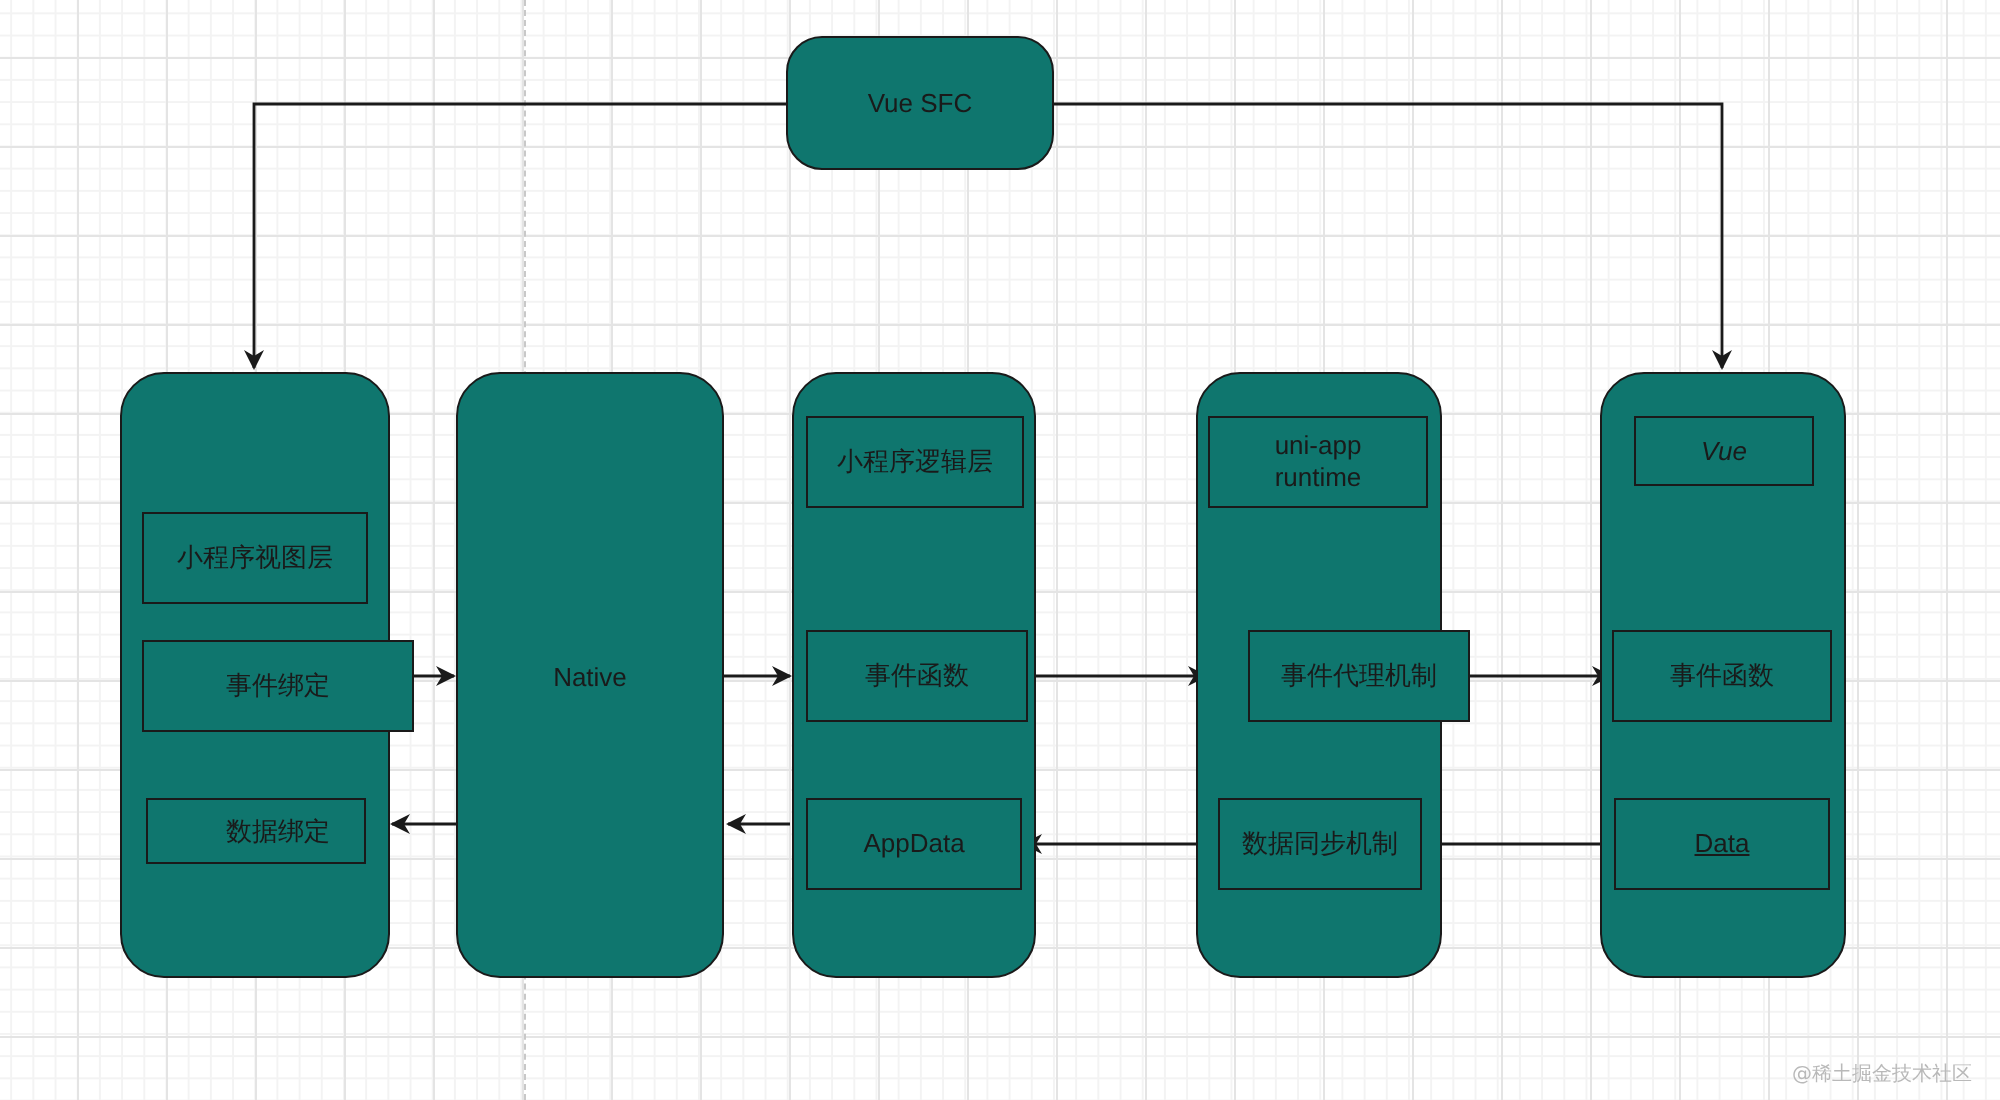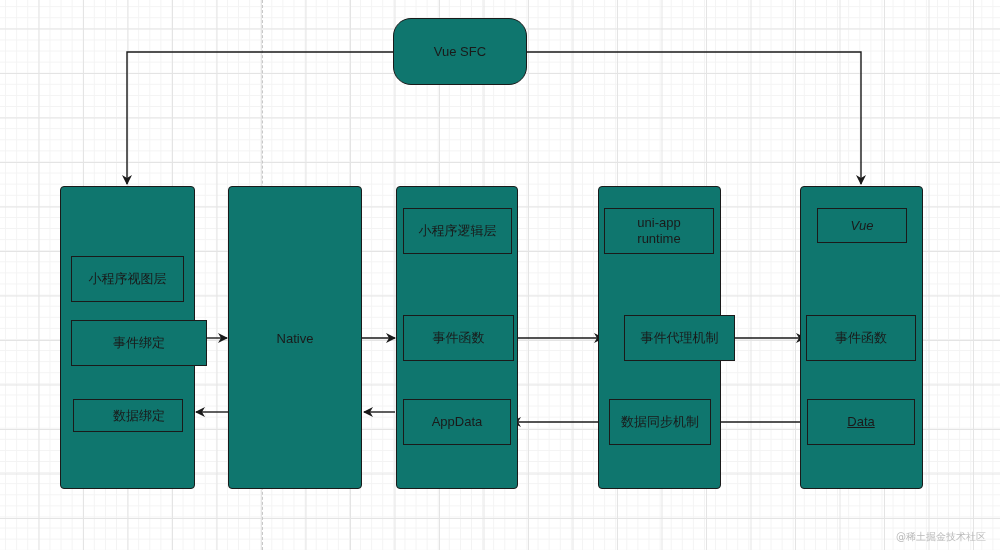--- a/index.html
+++ b/index.html
@@ -19,21 +19,21 @@
     position: absolute; left: 262px; top: 0; height: 550px; width: 0;
     border-left: 1px dashed #c8c8c8;
   }
   svg.edges { position: absolute; left: 0; top: 0; }
   .node {
     position: absolute; box-sizing: border-box; background: #0f766e;
     border: 1.5px solid #1a1a1a; display: flex; align-items: center; justify-content: center;
     text-align: center; color: #1a1a1a; font-size: 13px; line-height: 16px;
   }
   .rounded { border-radius: 18px; }
-  .pill { border-radius: 4px; }
+  .pill { border-radius: 22px; }
   .inner { border-radius: 0; }
   .watermark {
     position: absolute; right: 14px; bottom: 6px; font-size: 10px; color: #b9b9b9;
     font-family: "DejaVu Sans", sans-serif;
   }
 </style>
 </head>
 <body>
 
 <div class="page-break"></div>

